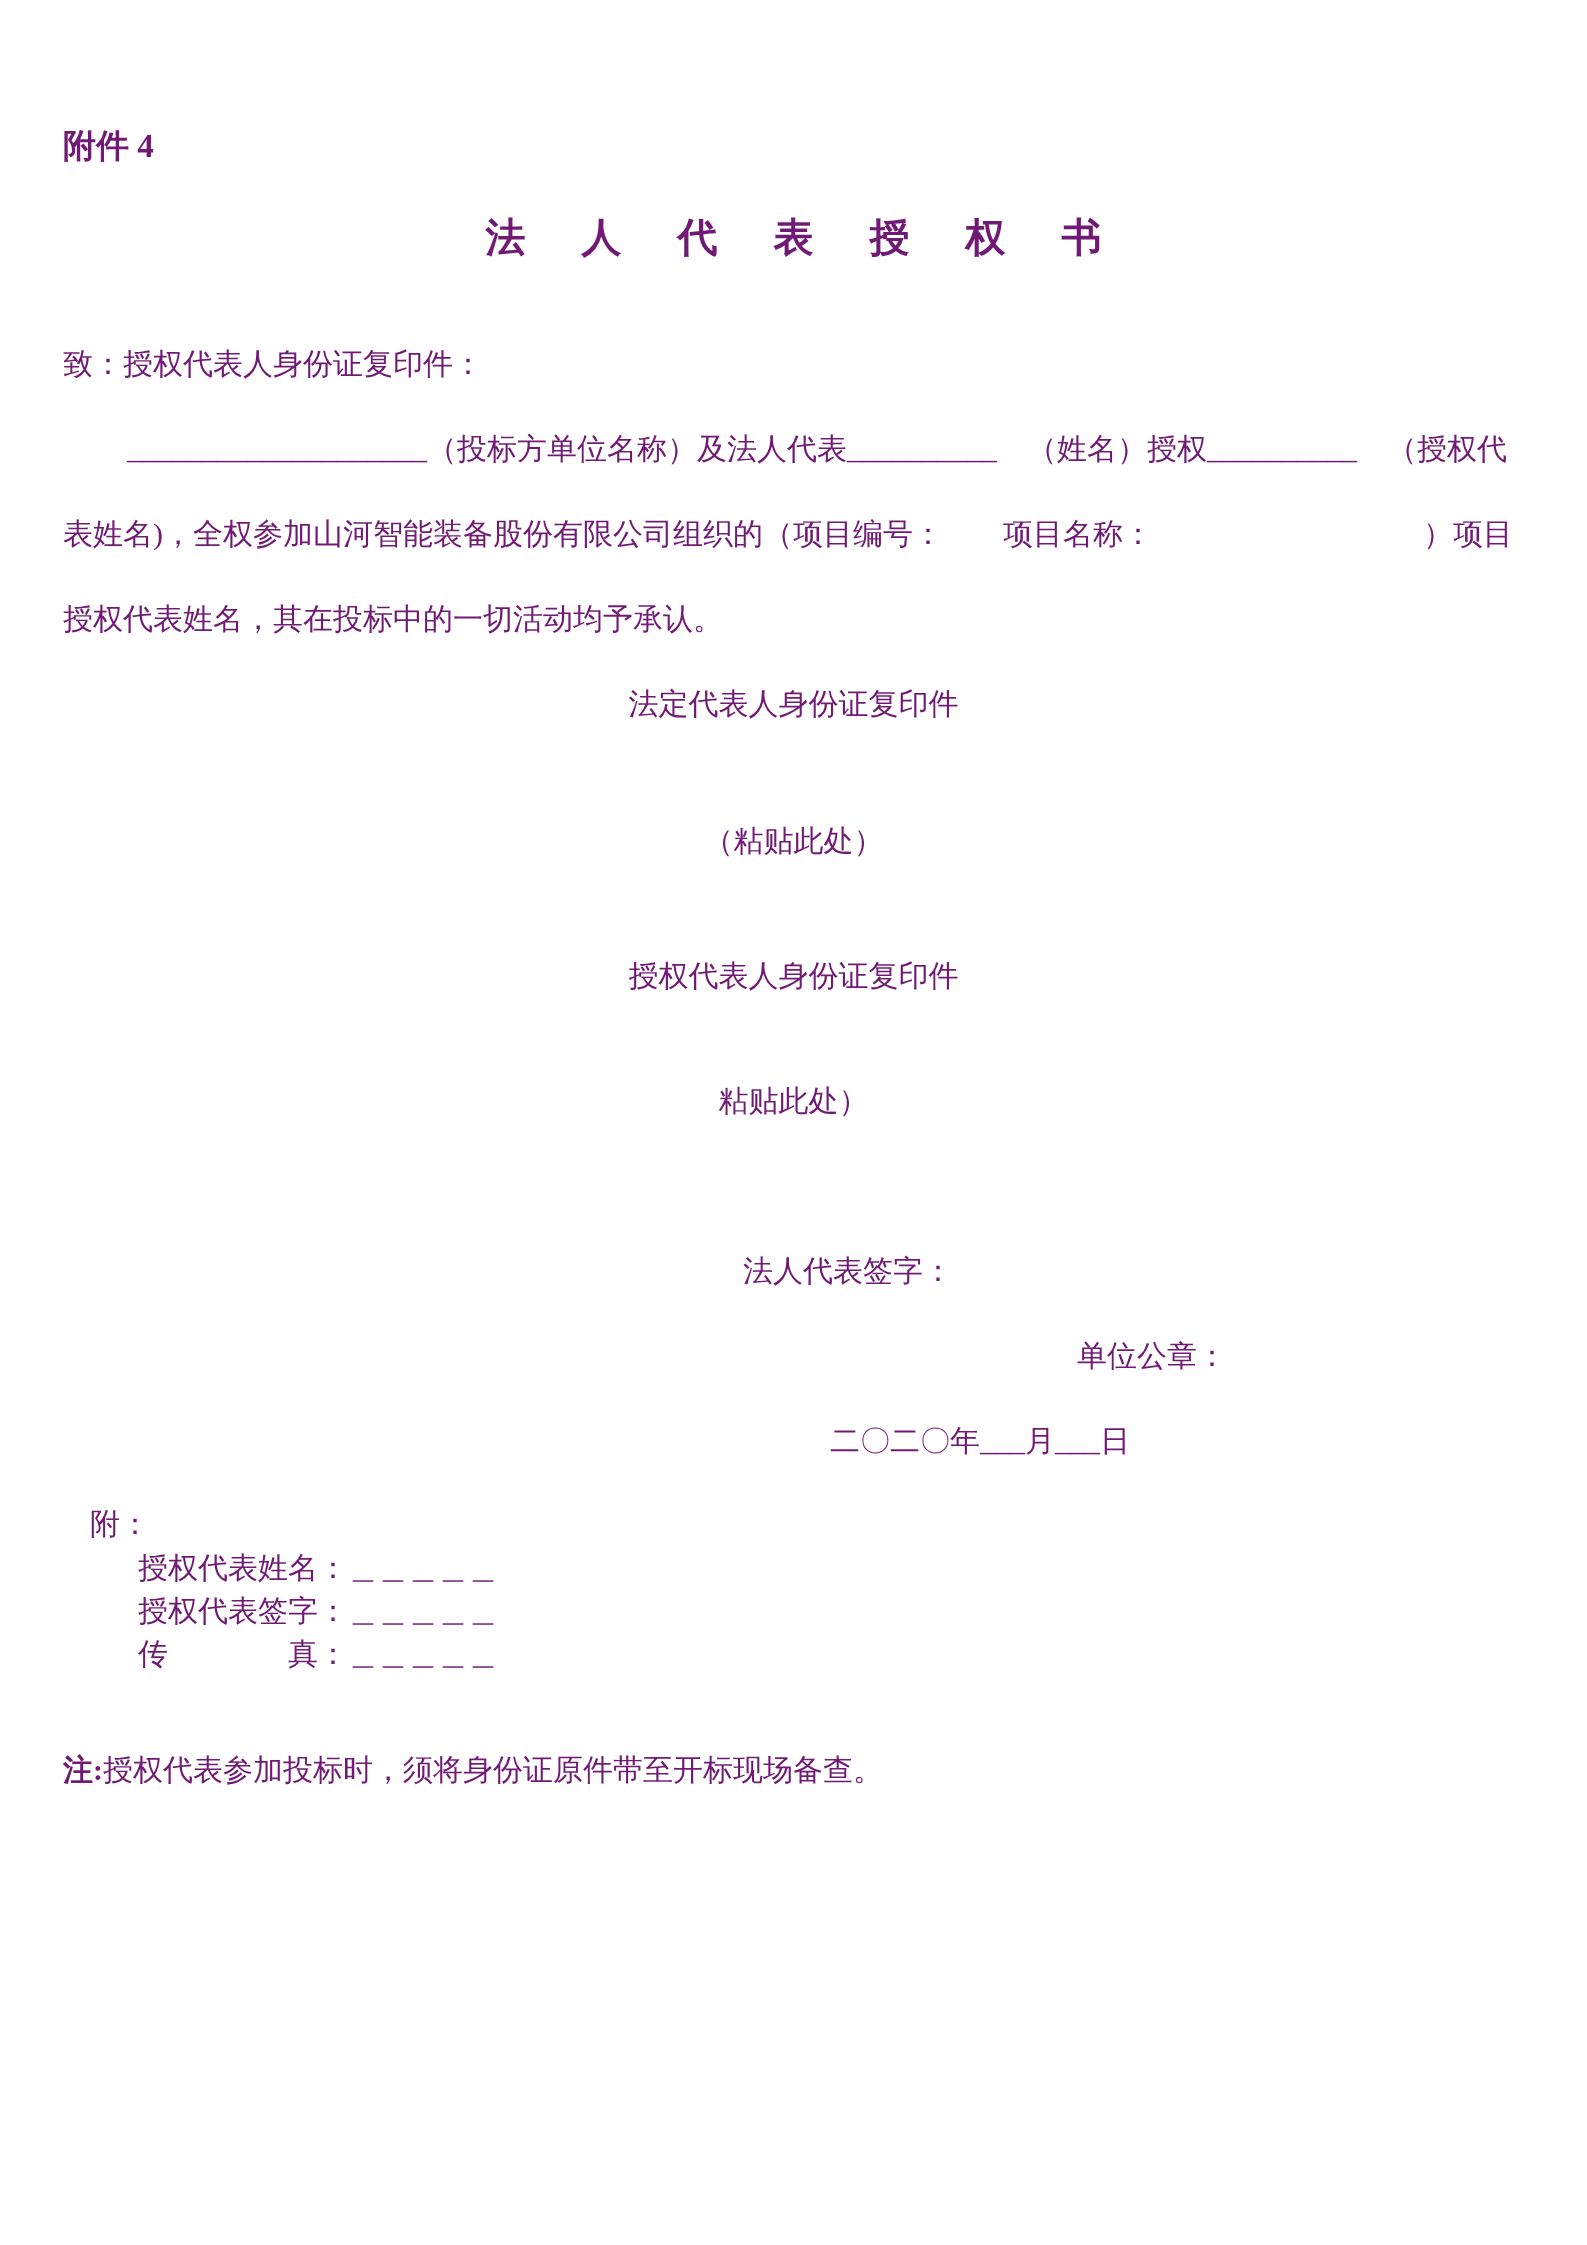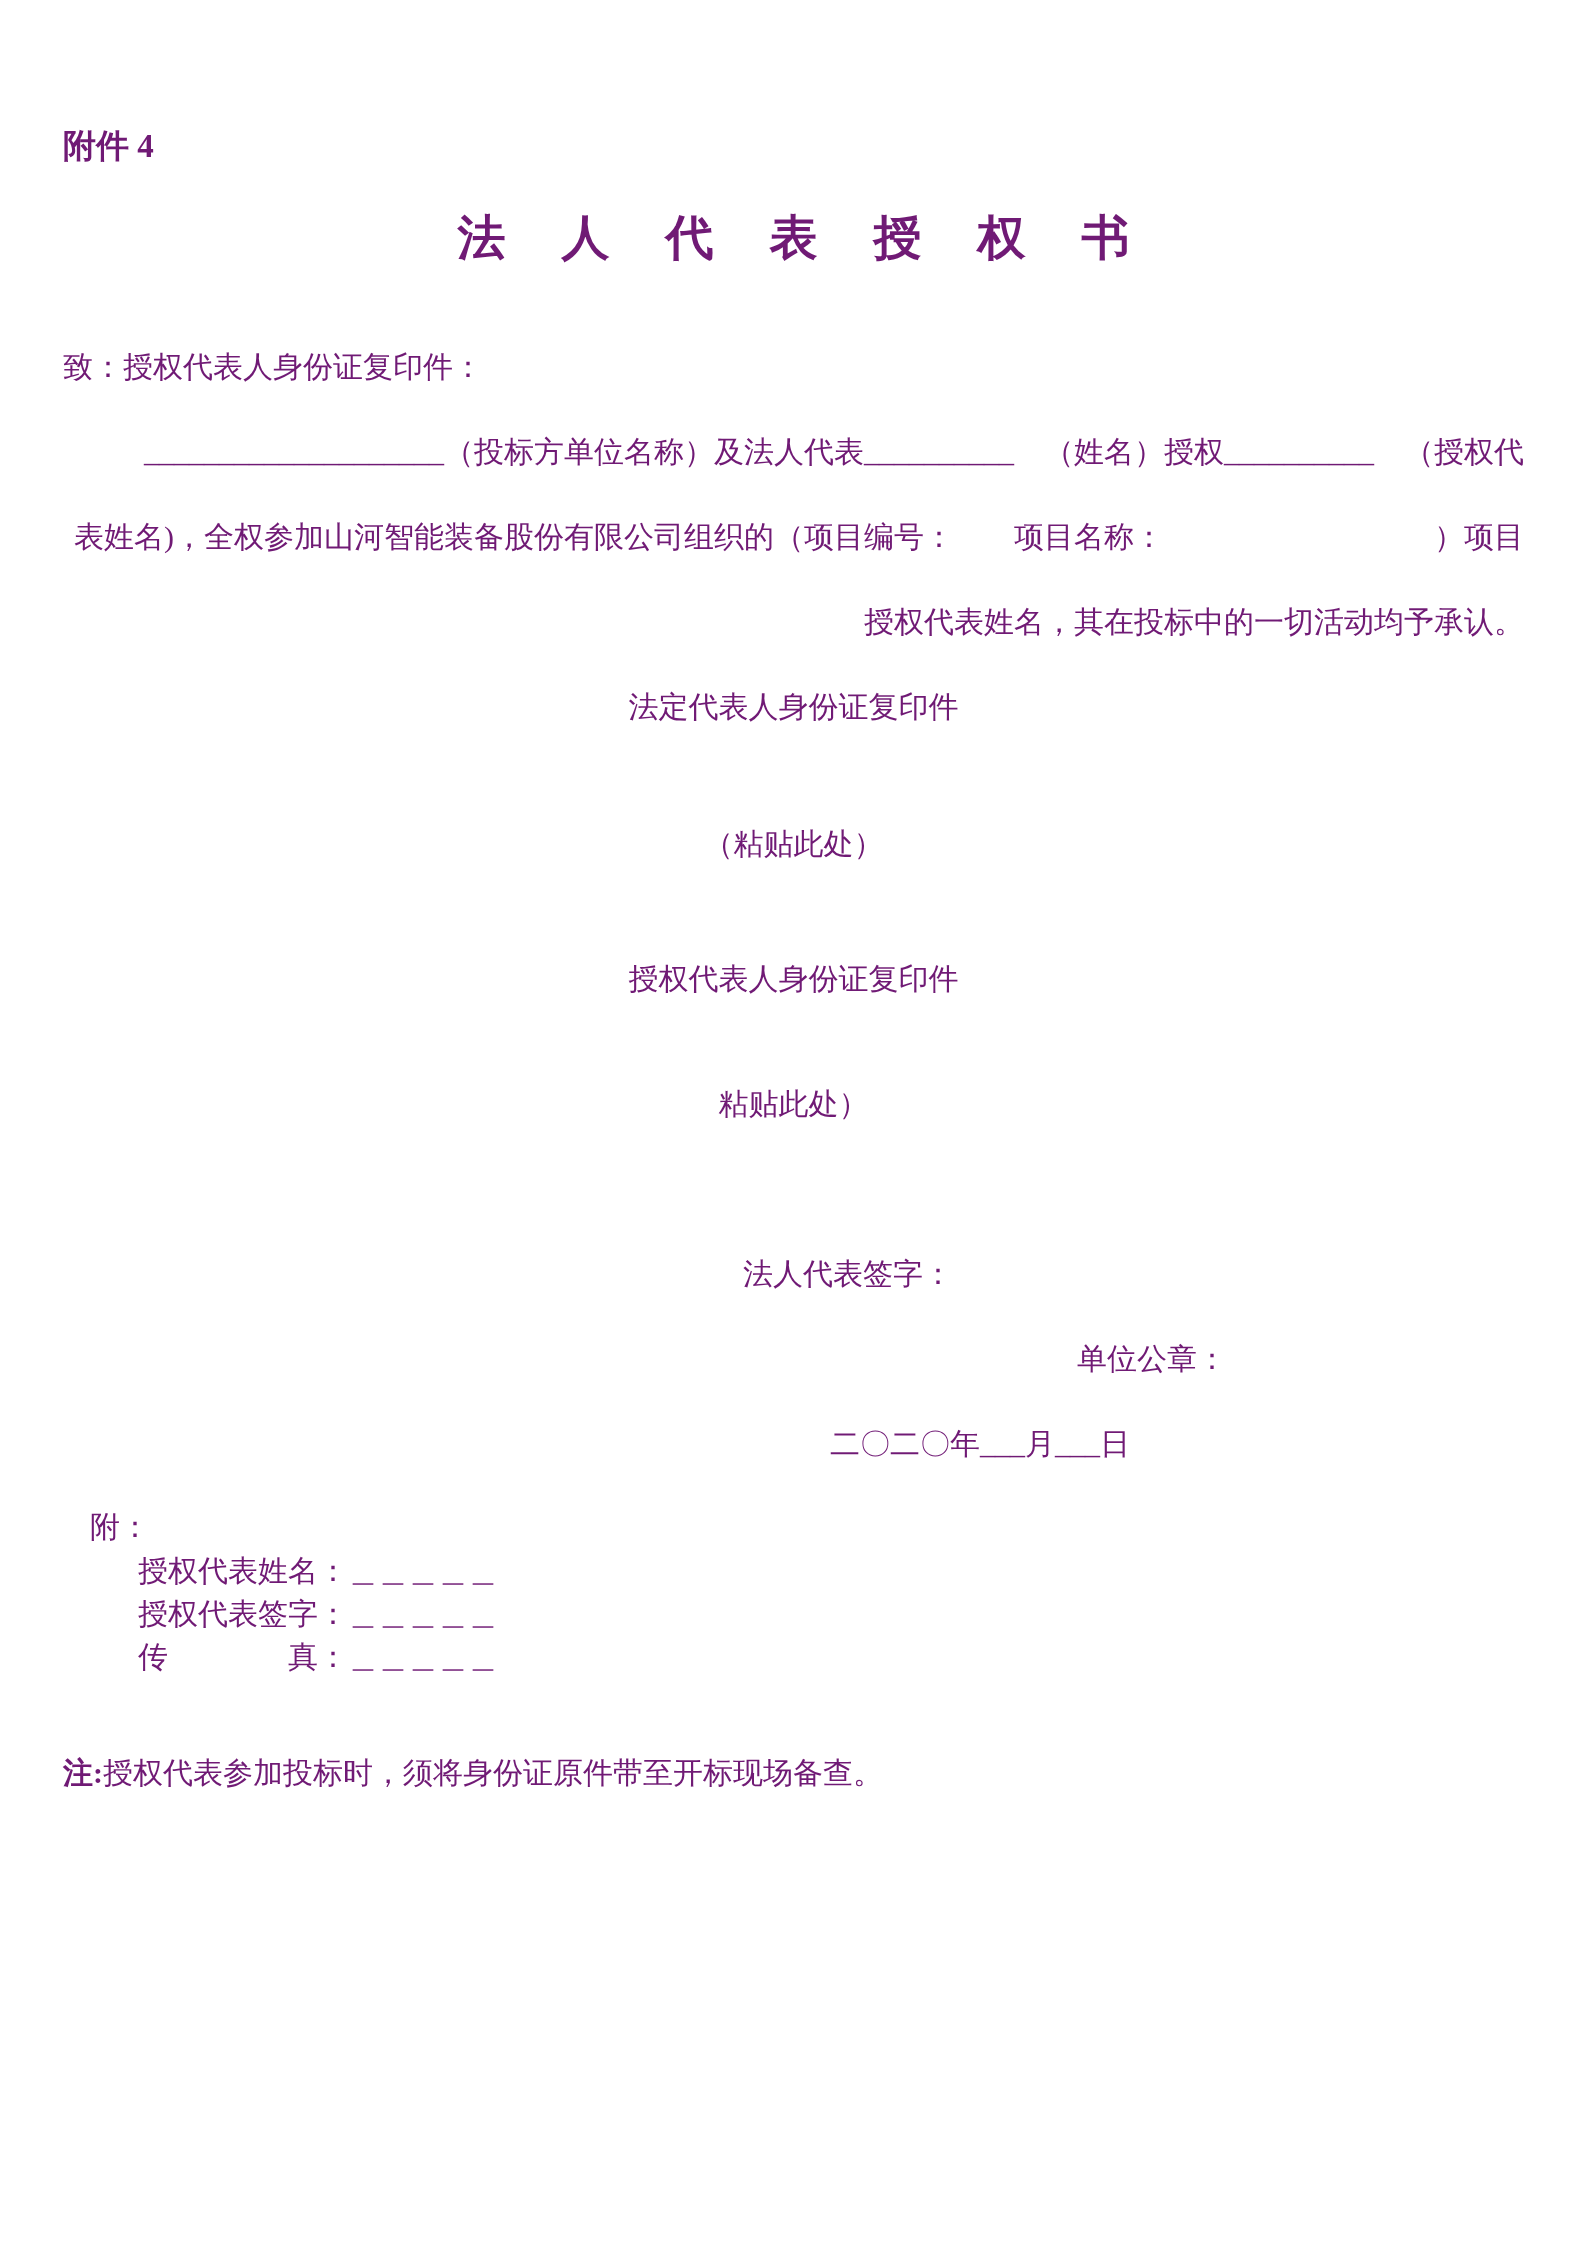--- a/index.html
+++ b/index.html
@@ -9,23 +9,23 @@
     box-sizing:border-box;
     background:#ffffff;
     color:#701a75;
     font-family:Liberation Serif, serif;
     font-size:30px;
     padding:125px 63px 0 63px;
     overflow:hidden;
   }
   .attach-label{font-size:33px;font-weight:bold;line-height:42px;}
   .title-wrap{margin-top:46px;text-align:center;line-height:50px;}
-  .title-text{font-size:48px;font-weight:bold;letter-spacing:56px;margin-right:-56px;white-space:nowrap;}
+  .title-text{font-size:40px;font-weight:bold;letter-spacing:56px;margin-right:-56px;white-space:nowrap;}
   .addressee{margin-top:55px;line-height:85px;white-space:nowrap;}
-  .pline{line-height:85px;white-space:nowrap;text-align:right;}
+  .pline{line-height:85px;white-space:nowrap;}
   .pline.indent{text-indent:64px;}
   .center{text-align:center;line-height:85px;white-space:nowrap;}
   .paste1{margin-top:52px;}
   .heading2{margin-top:50px;}
   .paste2{margin-top:40px;}
   .sig-line{margin-top:85px;line-height:85px;padding-left:680px;white-space:nowrap;}
   .seal-line{line-height:85px;padding-left:717px;white-space:nowrap;text-align:center;}
   .date-line{line-height:85px;padding-left:767px;white-space:nowrap;}
   .attach2-label{margin-top:18px;line-height:45px;padding-left:27px;white-space:nowrap;}
   .form-row{line-height:43px;padding-left:75px;white-space:nowrap;}

